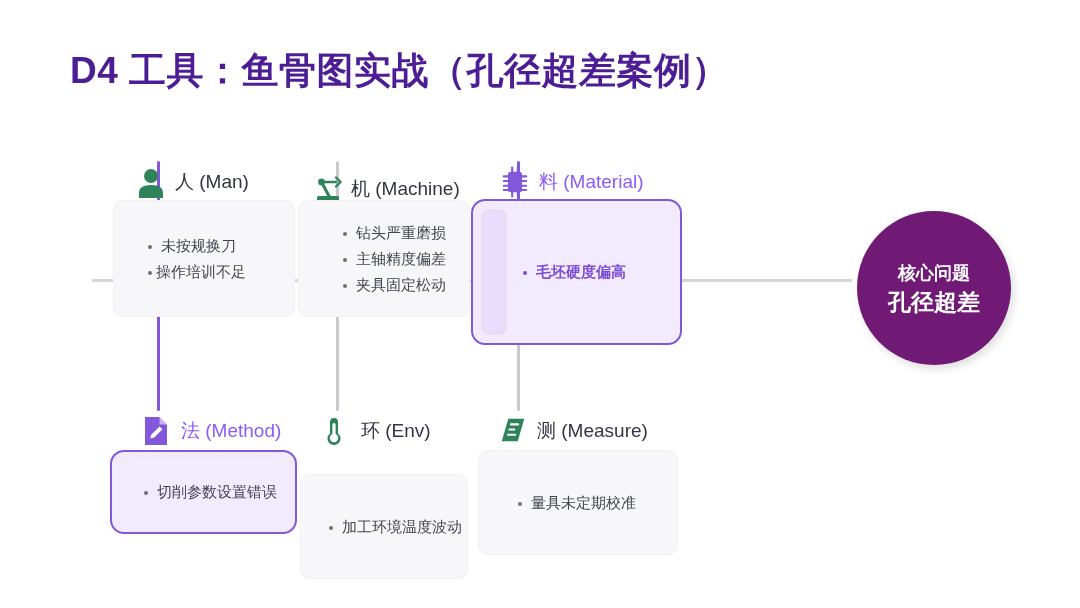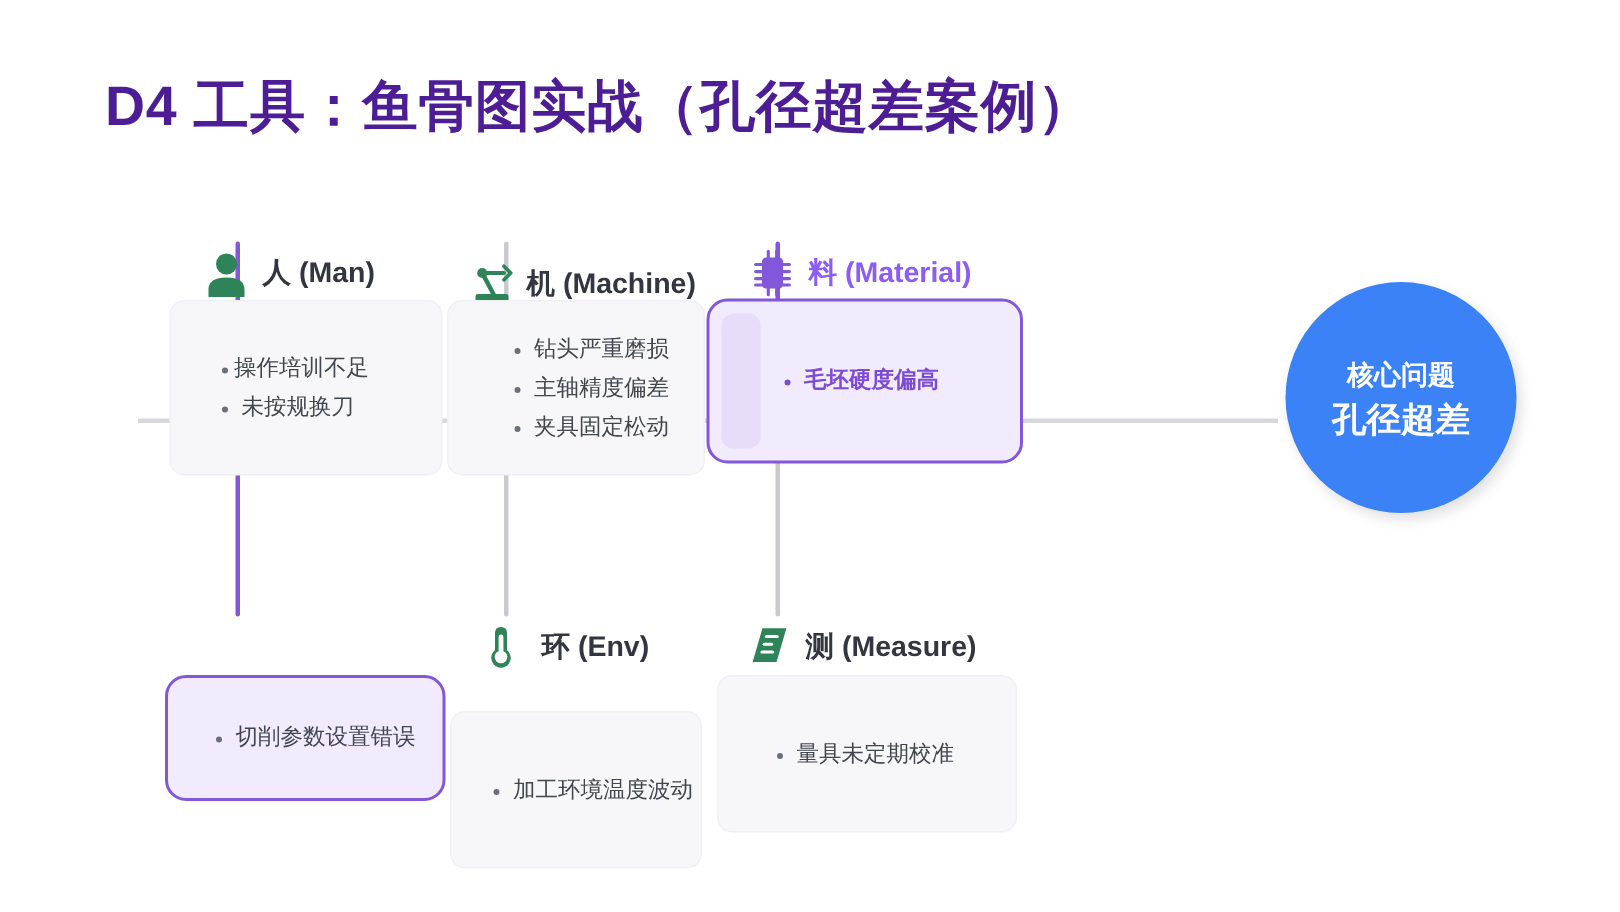--- a/index.html
+++ b/index.html
@@ -23,21 +23,21 @@
   }
 
   
   .vline{position:absolute;width:3px;border-radius:2px;}
   .vline.gray{background:#c9c9cf;}
   .vline.purple{background:#8257d9;}
 
   
   .cat-head{position:absolute;display:flex;align-items:center;gap:9px;height:40px;}
   .cat-icon{width:30px;height:32px;position:relative;flex:0 0 auto;}
-  .cat-label{font-size:19px;font-weight:bold;color:#333640;white-space:nowrap;}
+  .cat-label{font-size:19px;font-weight:normal;color:#333640;white-space:nowrap;}
   .cat-label.accent{color:#8b5cf6;}
 
   
   .box{
     position:absolute;border-radius:10px;
     background:#f7f7fa;border:1px solid #f0f0f4;
     display:flex;align-items:center;
     box-sizing:border-box;
   }
   .box.hl{
@@ -56,22 +56,22 @@
   }
   .box li::before{
     content:"";position:absolute;left:6px;top:12px;
     width:4px;height:4px;border-radius:50%;background:#6b6f7a;
   }
   .box li.accent{color:#7c4dd4;font-weight:bold;}
   .box li.accent::before{background:#7c4dd4;}
 
   
   .core{
-    position:absolute;left:857px;top:188px;width:154px;height:154px;
-    border-radius:50%;background:#3b82f6;
+    position:absolute;left:857px;top:211px;width:154px;height:154px;
+    border-radius:50%;background:#701a75;
     display:flex;flex-direction:column;align-items:center;justify-content:center;
     box-shadow:3px 4px 9px rgba(0,0,0,0.13);
   }
   .core .t1{color:#ffffff;font-size:18px;font-weight:bold;line-height:27px;}
   .core .t2{color:#ffffff;font-size:23px;font-weight:bold;line-height:30px;}
 </style>
 </head>
 <body>
 
 <div id="stage">
@@ -90,22 +90,22 @@
       <svg viewBox="0 0 30 32" width="30" height="32">
         <circle cx="15" cy="10" r="7" fill="#2f8359"></circle>
         <path d="M3 32 L3 27 Q3 19 15 19 Q27 19 27 27 L27 32 Z" fill="#2f8359"></path>
       </svg>
     </span>
     <span class="cat-label">人 (Man)</span>
   </div>
 
   <div class="box" style="left:113px;top:200px;width:182px;height:117px;padding-left:28px;">
     <ul>
+      <li>未按规换刀</li>
       <li style="padding-left:14px;">操作培训不足</li>
-      <li>未按规换刀</li>
     </ul>
   </div>
 
   <div class="cat-head" style="left:312px;top:169px;">
     <span class="cat-icon">
       <svg viewBox="0 0 32 32" width="32" height="32">
         <rect x="5" y="23" width="22" height="6" rx="1.6" fill="#2f8359"></rect>
         <path d="M9.5 9 L18 25" stroke="#2f8359" stroke-width="3" stroke-linecap="round"></path>
         <path d="M9.5 9 L24 9" stroke="#2f8359" stroke-width="2.6" stroke-linecap="round"></path>
         <path d="M24 4.5 L28.5 9 L24 13.5" stroke="#2f8359" stroke-width="2.4" fill="none" stroke-linecap="round" stroke-linejoin="round"></path>
@@ -139,27 +139,37 @@
           <path d="M13 1.5 V6"></path>
             <path d="M19 1.5 V6"></path>
           <path d="M13 28 V32.5"></path>
             <path d="M19 28 V32.5"></path>
         </g>
       </svg>
     </span>
     <span class="cat-label accent">料 (Material)</span>
   </div>
 
-  <div class="box hl" style="left:471px;top:199px;width:211px;height:110px;padding-left:44px;">
+  <div class="box hl" style="left:471px;top:199px;width:211px;height:146px;padding-left:44px;">
     <div class="inner-panel"></div>
     <ul>
       <li class="accent">毛坯硬度偏高</li>
     </ul>
   </div>
 
+  <div class="cat-head" style="left:142px;top:411px;">
+    <span class="cat-icon">
+      <svg viewBox="0 0 28 32" width="28" height="32">
+        <path d="M3 2 H17.5 L25 9.5 V30 H3 Z" fill="#8257d9"></path>
+        <path d="M17.5 2 L25 9.5 H17.5 Z" fill="#ffffff" opacity="0.55"></path>
+        <path d="M17.6 11.4 L9.4 19.6 L8.2 23.6 L12.2 22.4 L20.4 14.2 Z" fill="#ffffff"></path>
+      </svg>
+    </span>
+    <span class="cat-label accent">法 (Method)</span>
+  </div>
 
   <div class="box hl" style="left:110px;top:450px;width:187px;height:84px;padding-left:26px;">
     <ul>
       <li>切削参数设置错误</li>
     </ul>
   </div>
 
   <div class="cat-head" style="left:322px;top:411px;">
     <span class="cat-icon">
       <svg viewBox="0 0 24 32" width="24" height="32">

